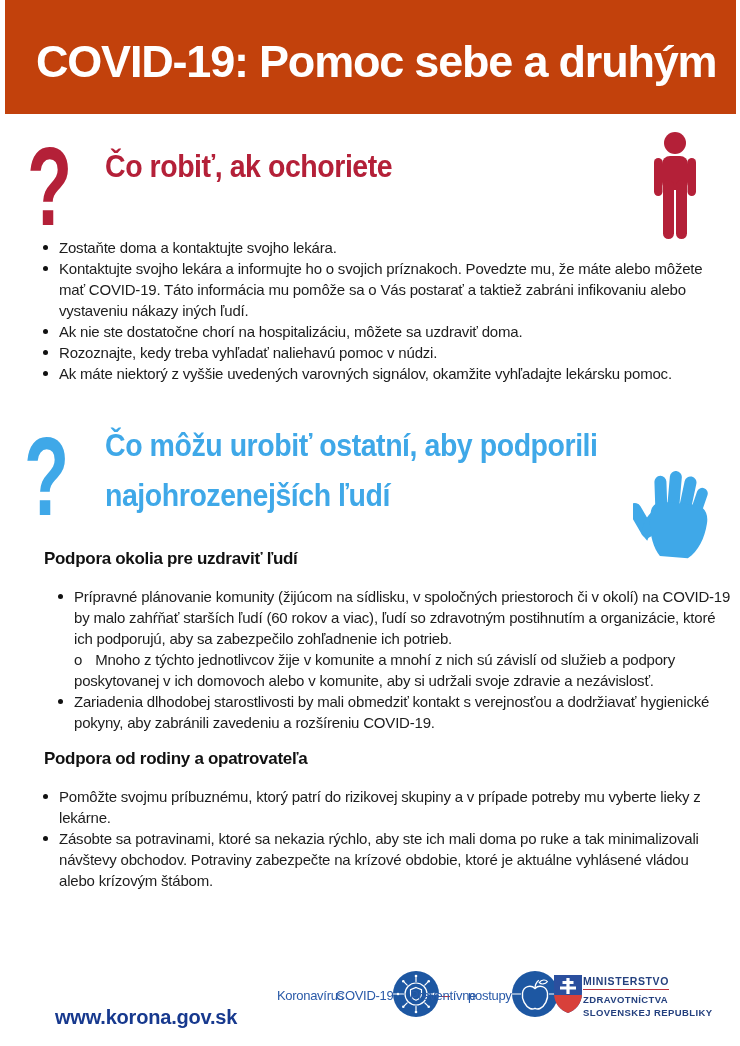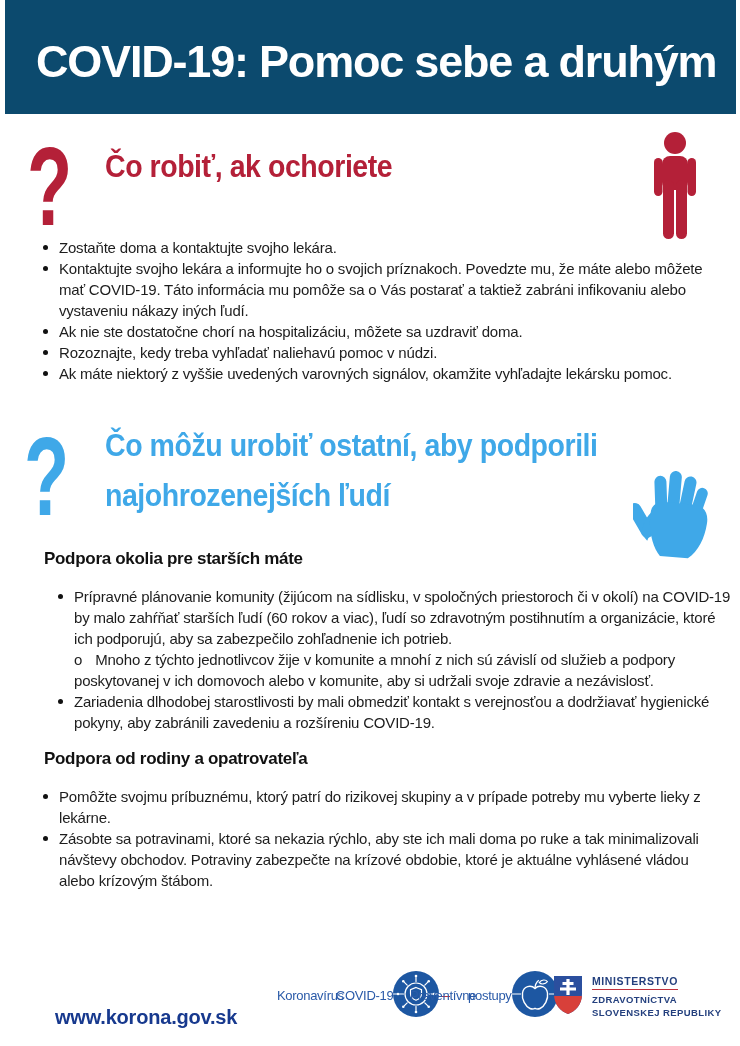--- a/index.html
+++ b/index.html
@@ -4,21 +4,21 @@
 <style>
   html,body { margin:0; padding:0; background:#fff; }
   .page {
     position:relative; width:740px; height:1046px; background:#ffffff;
     font-family:"Liberation Sans","DejaVu Sans",sans-serif; overflow:hidden;
   }
 
   
   .banner {
     position:absolute; left:5px; top:0; width:731px; height:114px;
-    background:#0c4a6e; display:flex; align-items:center;
+    background:#c2410c; display:flex; align-items:center;
   }
   .banner h1 {
     margin:0; padding:10px 0 0 31px; color:#fff; font-size:45px; font-weight:700;
     letter-spacing:-1.2px; white-space:nowrap;
   }
 
   
   .qm {
     position:absolute; font-size:112px; font-weight:700; line-height:0.8;
     transform:scaleX(0.66); transform-origin:left top;
@@ -65,21 +65,21 @@
   .lockup { position:absolute; top:971px; display:flex; align-items:center; }
   .lockup-1 { left:277px; }
   .lockup-2 { left:410px; }
   .lockup-text { display:flex; align-items:flex-end; }
   .lockup-text .lt1, .lockup-text .lt2 {
     font-size:13px; color:#2A5AA8; letter-spacing:-0.3px; line-height:16px; white-space:nowrap;
   }
   .lt-line { height:1px; background:#C0303C; align-self:stretch; margin:3px -8px 3px 0; }
   .tick { width:9px; height:1px; background:#C0303C; margin-left:2px; }
 
-  .ministry { position:absolute; left:553px; top:973px; display:flex; gap:9px; align-items:flex-end; }
+  .ministry { position:absolute; left:553px; top:973px; display:flex; align-items:center; }
   .ministry-text { padding-top:2px; }
   .min-l1 {
     font-size:10.5px; font-weight:700; color:#24407E; letter-spacing:0.6px;
     border-bottom:1.5px solid #C0303C; padding-bottom:2px; margin-bottom:3px;
     width:fit-content; white-space:nowrap;
   }
   .min-l2, .min-l3 {
     font-size:9.5px; font-weight:700; color:#24407E; letter-spacing:0.4px;
     line-height:13px; white-space:nowrap;
   }
@@ -128,21 +128,21 @@
         <rect x="33" y="0" width="12" height="50" rx="6"></rect>
         <rect x="46" y="4" width="12" height="46" rx="6" transform="rotate(7 52 27)"></rect>
         <rect x="58" y="14" width="11" height="38" rx="5.5" transform="rotate(14 63 33)"></rect>
         <rect x="0" y="34" width="13" height="38" rx="6.5" transform="rotate(-35 6 50)"></rect>
         <path d="M10 66 C10 52 16 42 26 37 L34 52 C26 58 18 64 16 72 Z"></path>
         <path d="M17 44 C17 36 23 32 30 32 L60 32 C70 32 75 40 74 50 C73 64 68 78 58 86 L30 86 C22 78 17 62 17 50 Z"></path>
       </g>
     </svg>
   </div>
 
-  <h3 class="h3" style="left:44px; top:549px;">Podpora okolia pre starších máte</h3>
+  <h3 class="h3" style="left:44px; top:549px;">Podpora okolia pre uzdraviť ľudí</h3>
 
   <ul class="blist" style="left:59px; top:586px; width:658px;margin-left:15px;">
     <li>
       <span>Prípravné plánovanie komunity (žijúcom na sídlisku, v spoločných priestoroch či v okolí) na COVID-19 by malo zahŕňať starších ľudí (60 rokov a viac), ľudí so zdravotným postihnutím a organizácie, ktoré ich podporujú, aby sa zabezpečilo zohľadnenie ich potrieb.</span>
       <div class="subnote">
         <span class="marker">o</span><span>Mnoho z týchto jednotlivcov žije v komunite a mnohí z nich sú závislí od služieb a podpory poskytovanej v ich domovoch alebo v komunite, aby si udržali svoje zdravie a nezávislosť.</span>
       </div>
     </li>
     <li>Zariadenia dlhodobej starostlivosti by mali obmedziť kontakt s verejnosťou a dodržiavať hygienické pokyny, aby zabránili zavedeniu a rozšíreniu COVID-19.</li>
   </ul>

